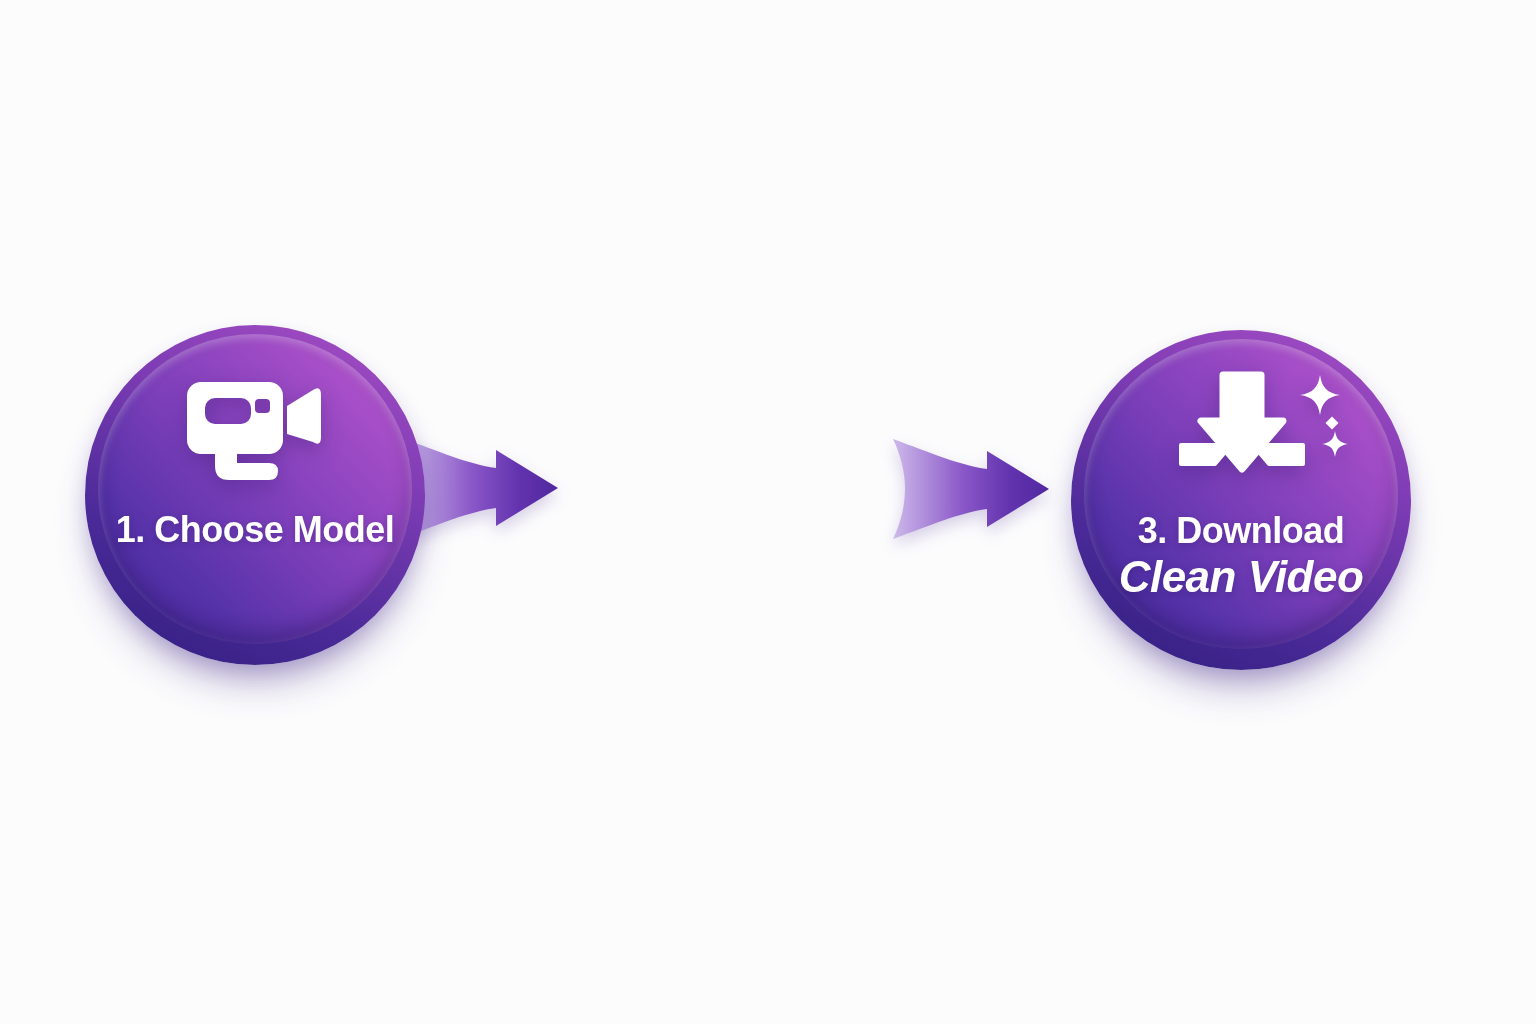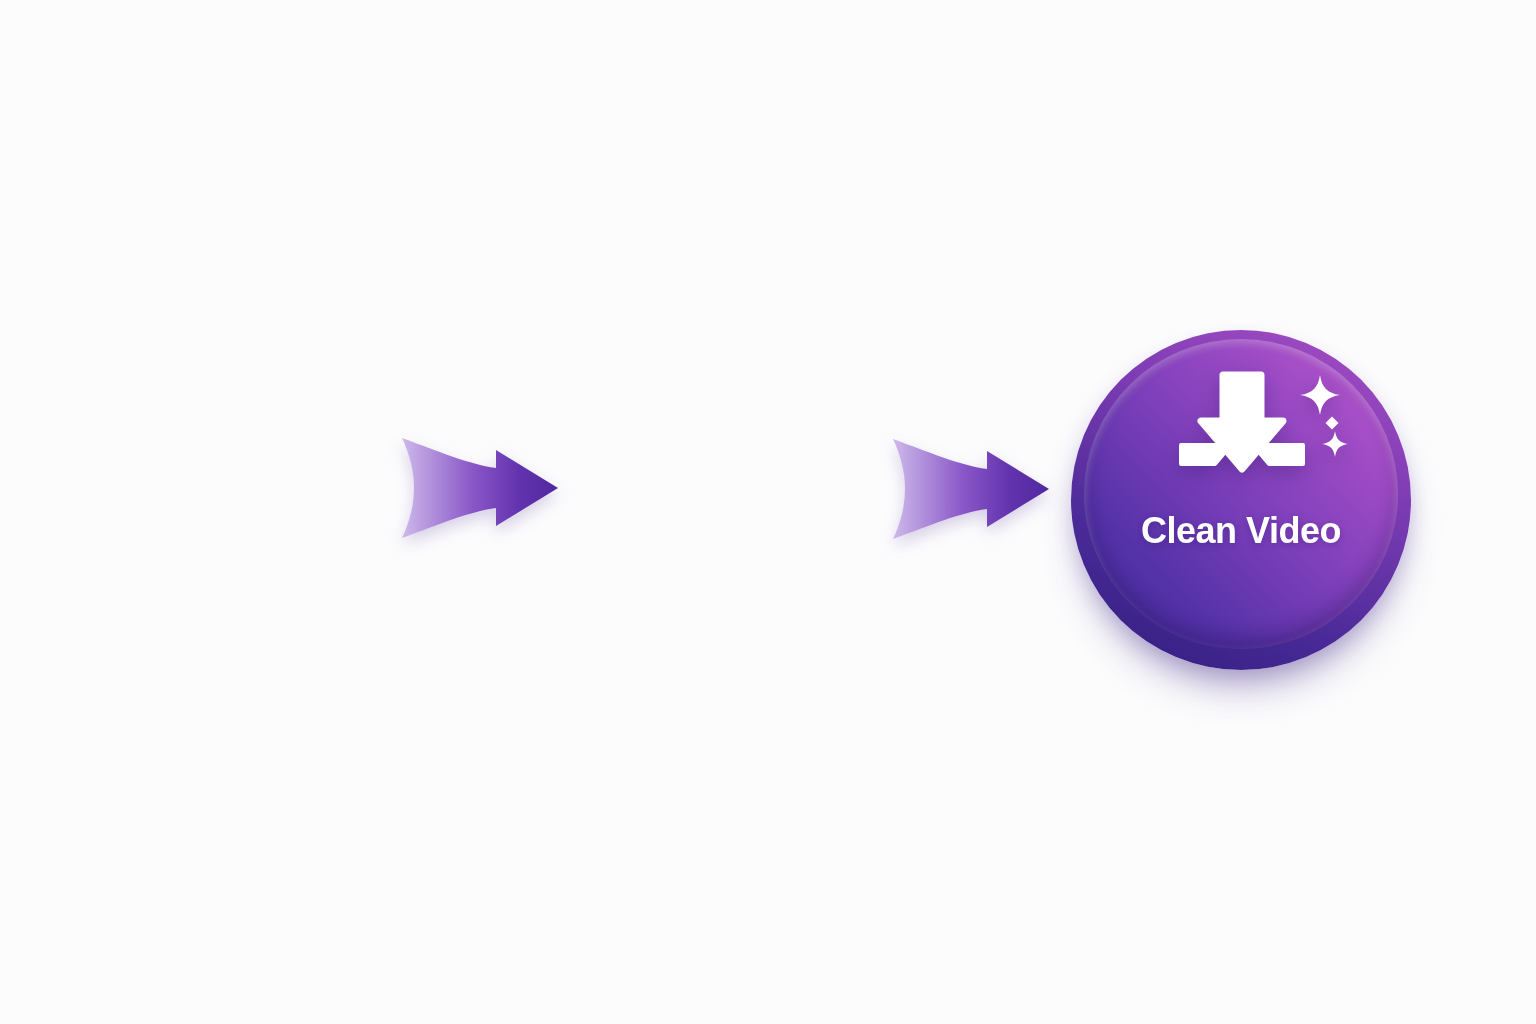--- a/index.html
+++ b/index.html
@@ -35,21 +35,21 @@
   .icon-3{left:106px;top:41px;}
 
   .label{
     position:absolute;left:0;right:0;text-align:center;
     color:#ffffff;font-weight:700;font-size:36px;letter-spacing:-.5px;
     text-shadow:0 2px 6px rgba(50,25,110,.35);
     line-height:46px;white-space:nowrap;
   }
   .label-single{top:182px;}
   .label-double{top:178px;}
-  .label-double .line2{font-size:36px;}
+  .label-double .line2{font-size:44px;font-style:italic;}
 
   
   .connector{position:absolute;filter:drop-shadow(0 7px 8px rgba(80,50,150,.22));}
   .connector-1{left:402px;top:436px;}
   .connector-2{left:893px;top:437px;}
 </style>
 </head>
 <body>
 
 <div class="canvas">
@@ -71,31 +71,44 @@
       <linearGradient id="ag2" x1="0" y1="0" x2="1" y2="0">
         <stop offset="0" stop-color="#cdb9ea"></stop>
         <stop offset="0.45" stop-color="#8a57c8"></stop>
         <stop offset="0.75" stop-color="#6233ae"></stop>
         <stop offset="1" stop-color="#5128a0"></stop>
       </linearGradient>
     </defs>
     <path d="M0 2 C 38 16, 66 28, 94 32 L 94 14 L 156 52 L 94 90 L 94 72 C 66 76, 38 88, 0 102 C 16 68, 16 36, 0 2 Z" fill="url(#ag2)"></path>
   </svg>
 
+  <div class="step step-1">
+    <div class="ring"></div>
+    <div class="disc"></div>
+    <svg class="badge-icon icon-1" width="140" height="106" viewBox="0 0 140 106">
+      <path fill-rule="evenodd" fill="#ffffff" d="M16 2 h68 a14 14 0 0 1 14 14 v44 a14 14 0 0 1 -14 14 h-68 a14 14 0 0 1 -14 -14 v-44 a14 14 0 0 1 14 -14 z
+           M30 18 h26 a10 10 0 0 1 10 10 v6 a10 10 0 0 1 -10 10 h-26 a10 10 0 0 1 -10 -10 v-6 a10 10 0 0 1 10 -10 z
+           M74 19 h7 a4 4 0 0 1 4 4 v6 a4 4 0 0 1 -4 4 h-7 a4 4 0 0 1 -4 -4 v-6 a4 4 0 0 1 4 -4 z"></path>
+      <path fill="#ffffff" d="M102 26 L128 10 q8 -5 8 5 v42 q0 10 -8 5 L102 54 z"></path>
+      <path fill="#ffffff" d="M30 72 L30 86 Q30 100 44 100 L84 100 Q93 100 93 91 Q93 83 84 83 L52 83 L52 72 Z"></path>
+    </svg>
+    <div class="label label-single">1. Choose Model</div>
+  </div>
 
 
   <div class="step step-3">
     <div class="ring"></div>
     <div class="disc"></div>
     <svg class="badge-icon icon-3" width="175" height="115" viewBox="0 0 175 115">
       <path d="M4 74 L54 74 L38 93 L4 93 Z" fill="#ffffff" stroke="#ffffff" stroke-width="4" stroke-linejoin="round"></path>
       <path d="M76 74 L126 74 L126 93 L92 93 Z" fill="#ffffff" stroke="#ffffff" stroke-width="4" stroke-linejoin="round"></path>
       <path d="M46 4 H84 V50 H106 L65 98 L24 50 H46 Z" fill="#ffffff" stroke="#ffffff" stroke-width="7" stroke-linejoin="round"></path>
       <path fill="#ffffff" d="M143 4 C144.8 16.5 150.5 22.2 163 24 C150.5 25.8 144.8 31.5 143 44 C141.2 31.5 135.5 25.8 123 24 C135.5 22.2 141.2 16.5 143 4 Z"></path>
       <path fill="#ffffff" d="M155 45.5 L161.5 52 L155 58.5 L148.5 52 Z"></path>
       <path fill="#ffffff" d="M158 60 C159.2 68.2 162.8 71.8 171 73 C162.8 74.2 159.2 77.8 158 86 C156.8 77.8 153.2 74.2 145 73 C153.2 71.8 156.8 68.2 158 60 Z"></path>
     </svg>
     <div class="label label-double">
+      <div class="line1">3. Download</div>
       <div class="line2">Clean Video</div>
     </div>
   </div>
 
 </div>
 
 </body></html>

